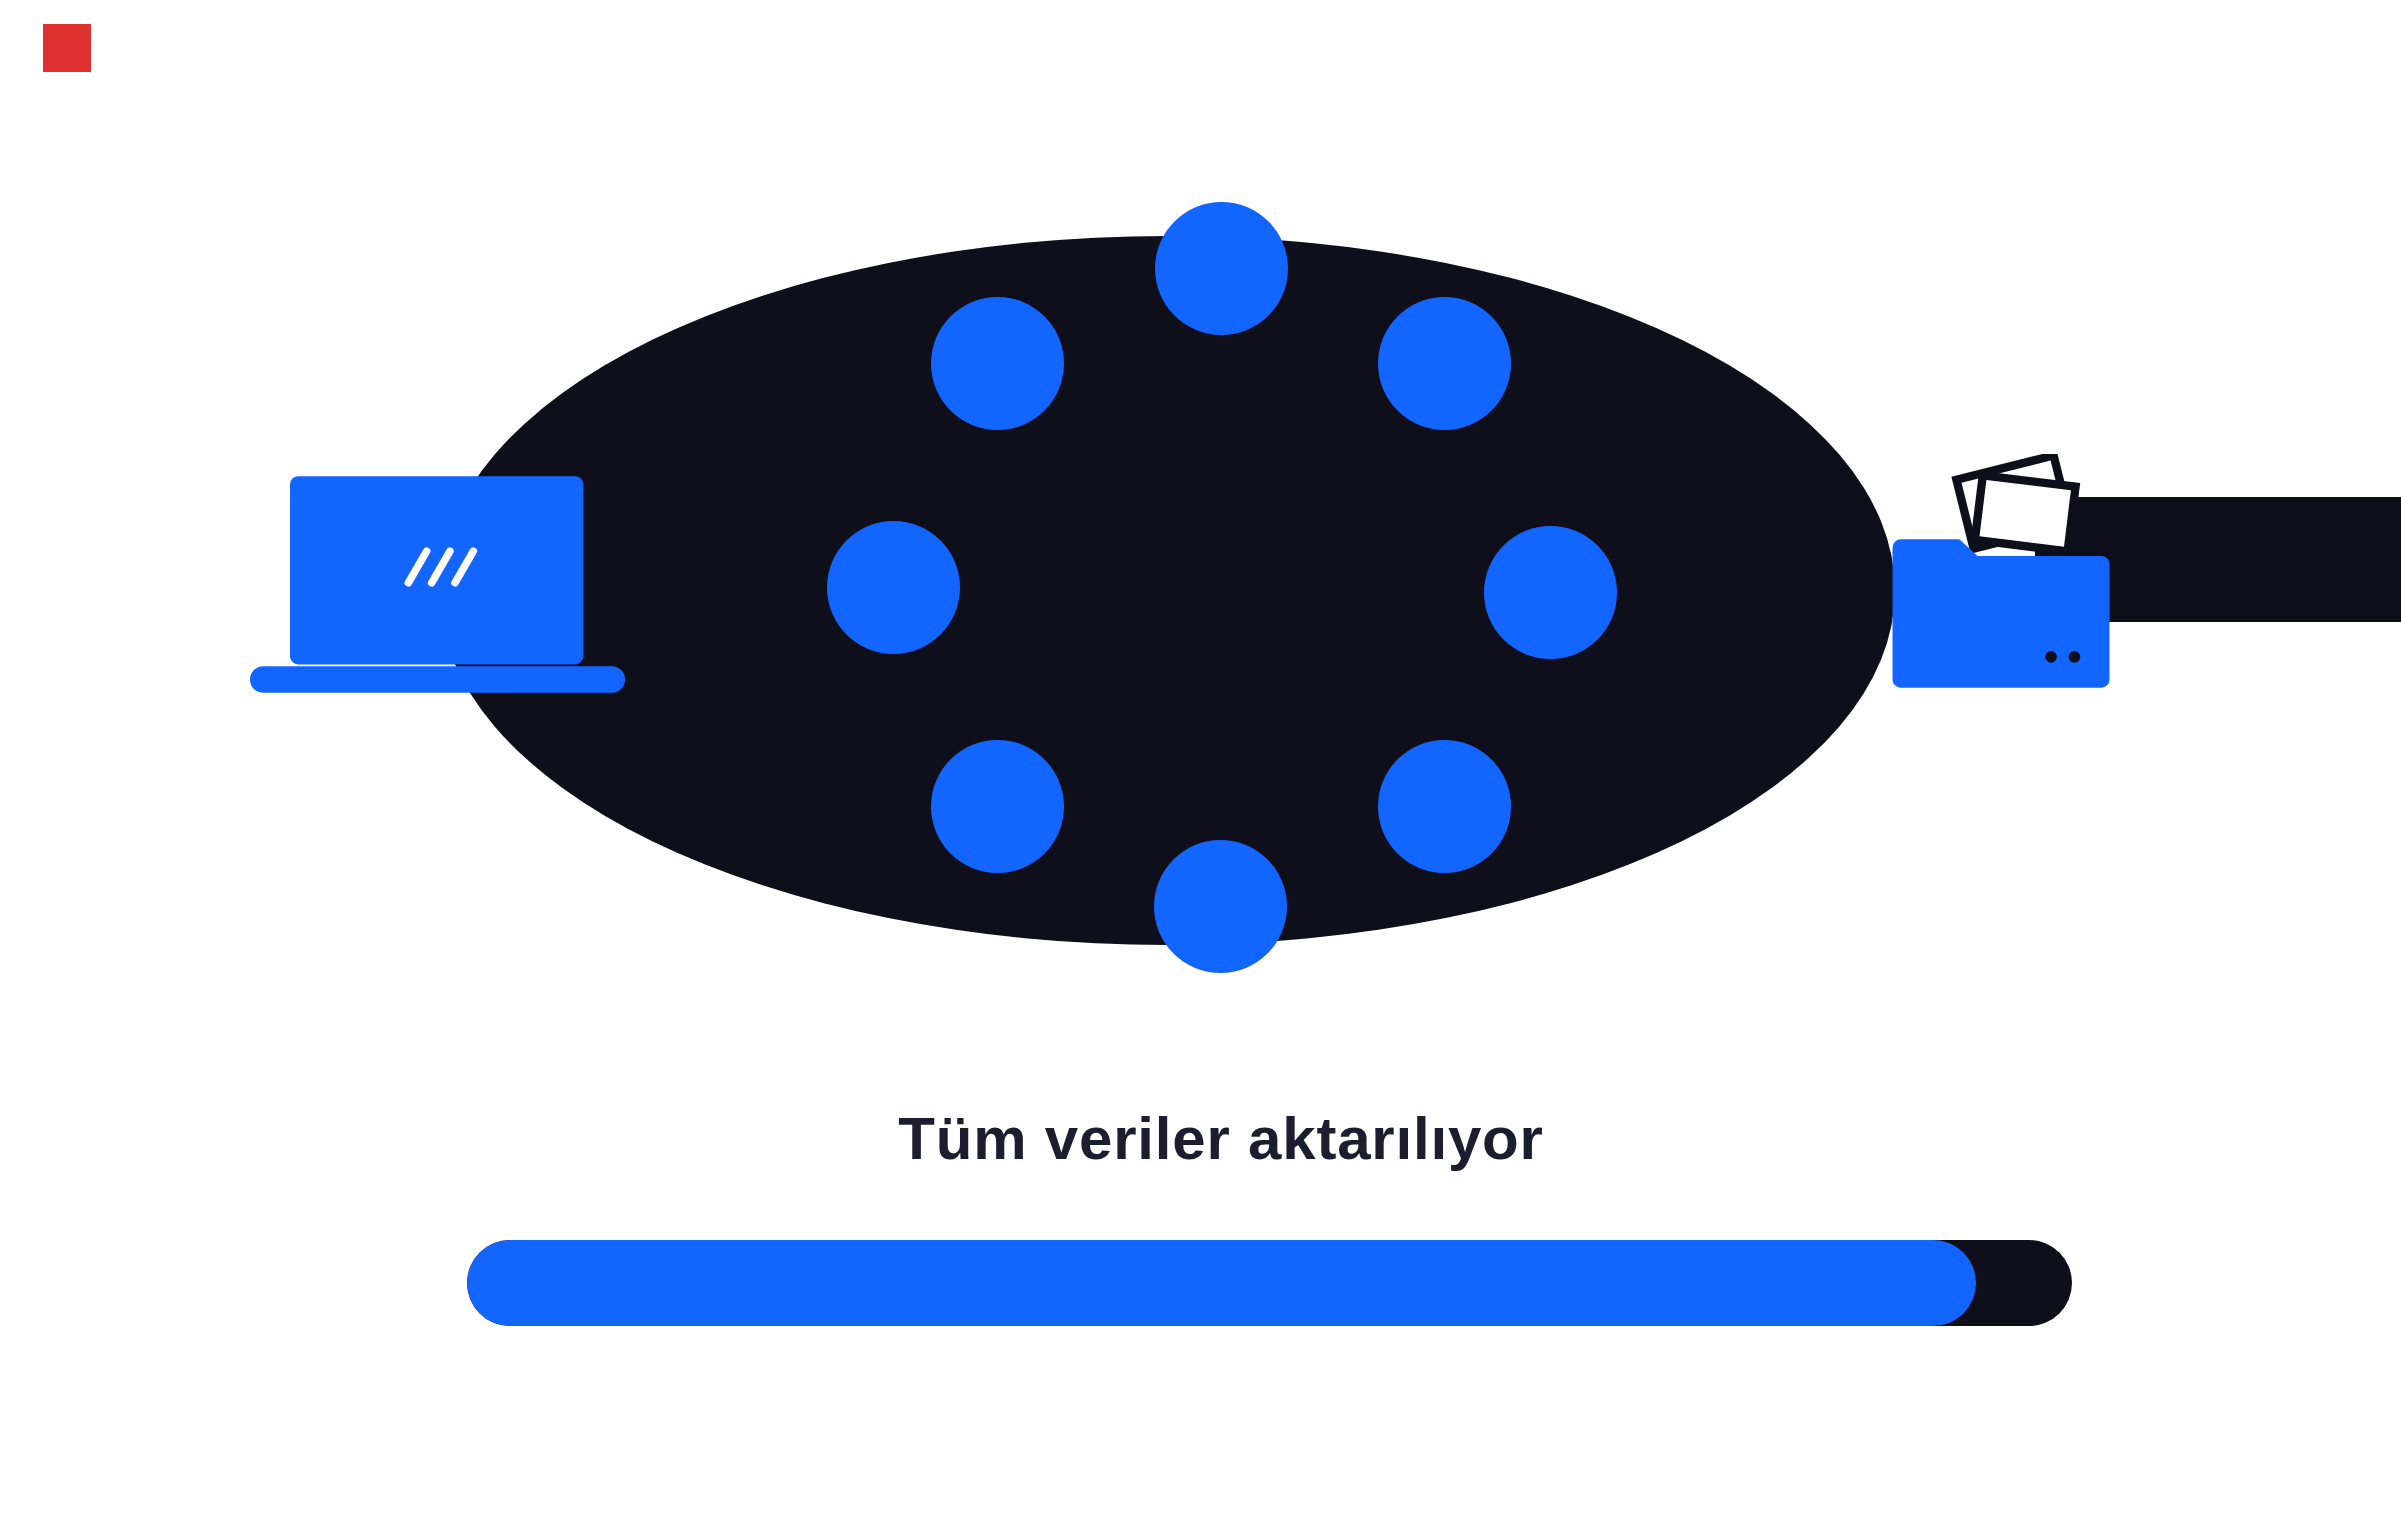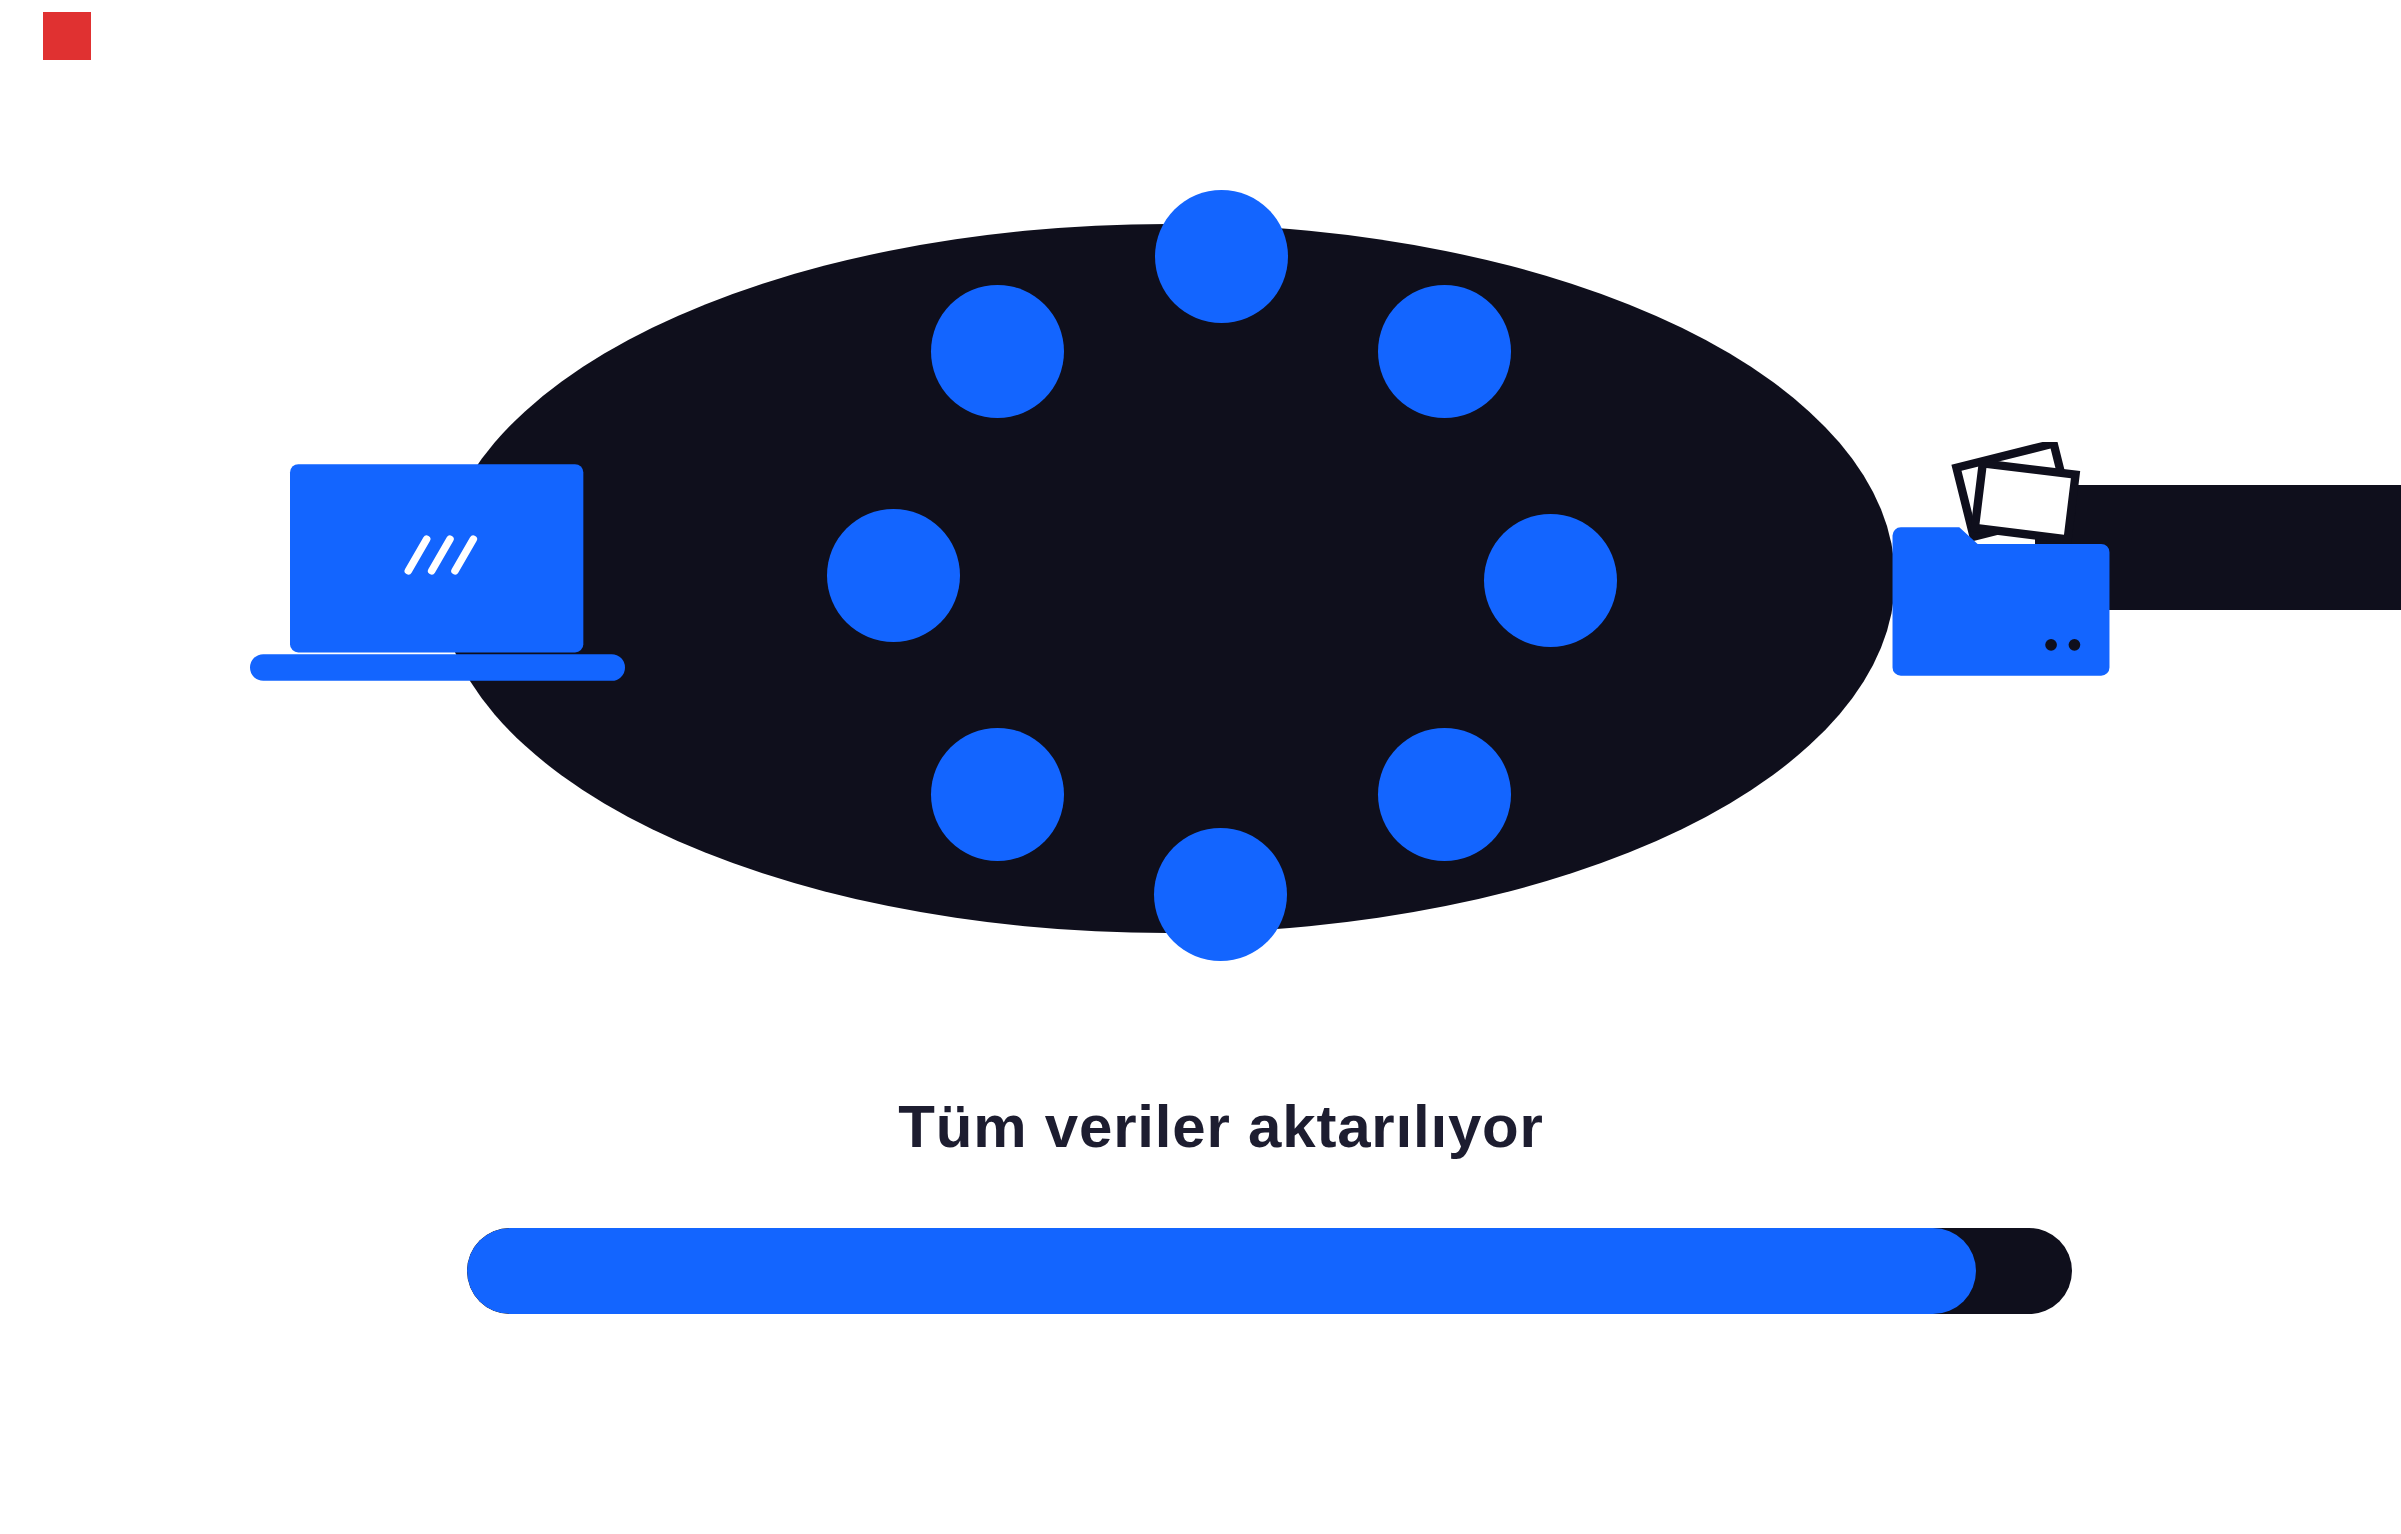--- a/index.html
+++ b/index.html
@@ -7,20 +7,21 @@
     padding: 0;
     background: #ffffff;
   }
   .stage {
     position: relative;
     width: 2401px;
     height: 1330px;
     background: #ffffff;
     overflow: hidden;
     font-family: "Liberation Sans", sans-serif;
+    margin-top: 12px;
   }
   
   .corner-marker {
     position: absolute;
     left: 43px;
     top: 11.7px;
     width: 48px;
     height: 48px;
     background: #e03131;
   }

